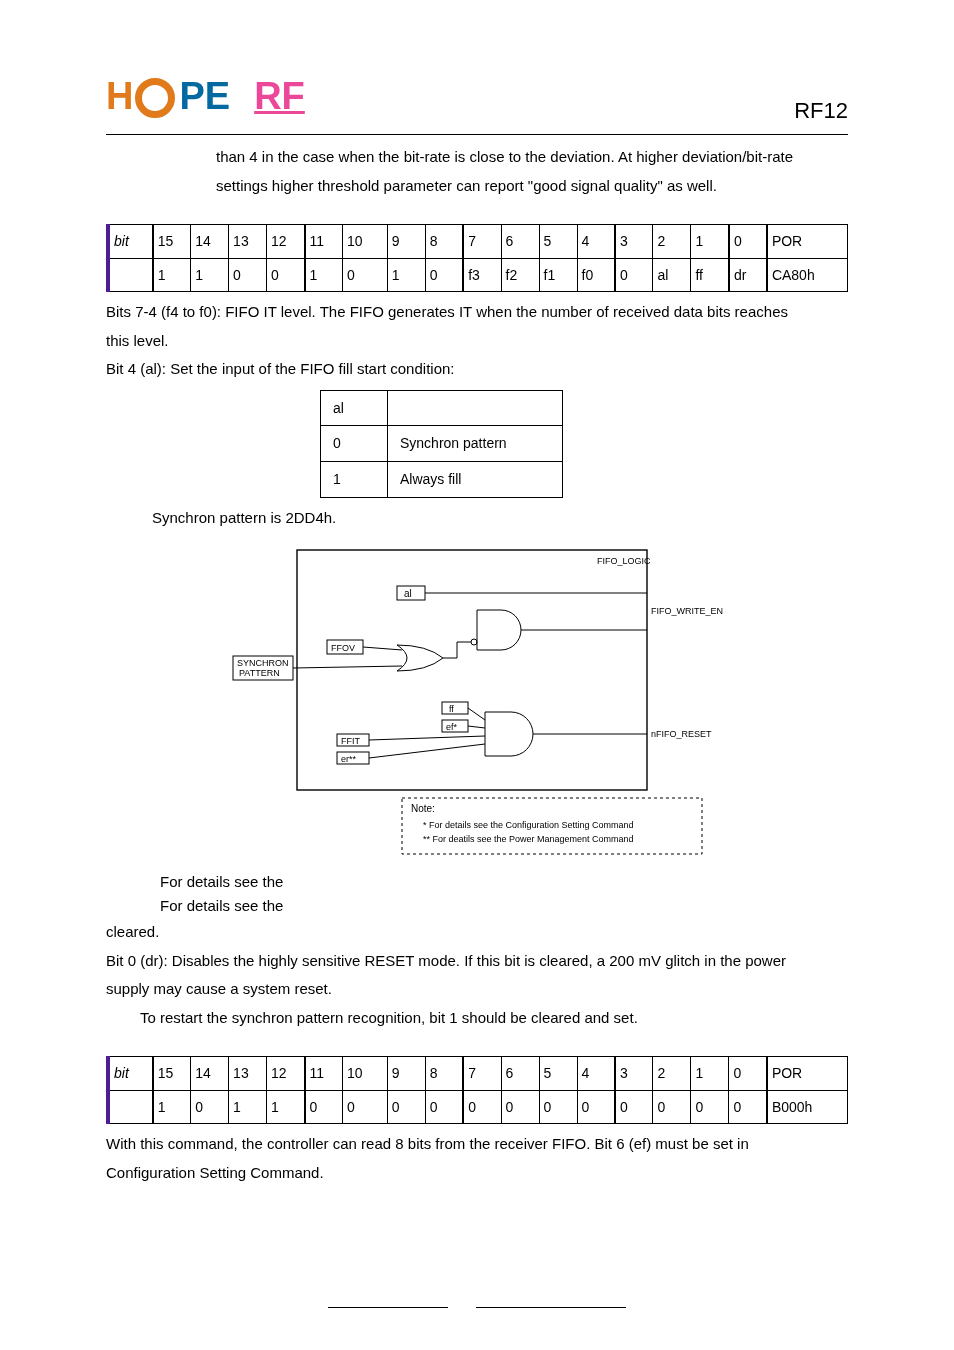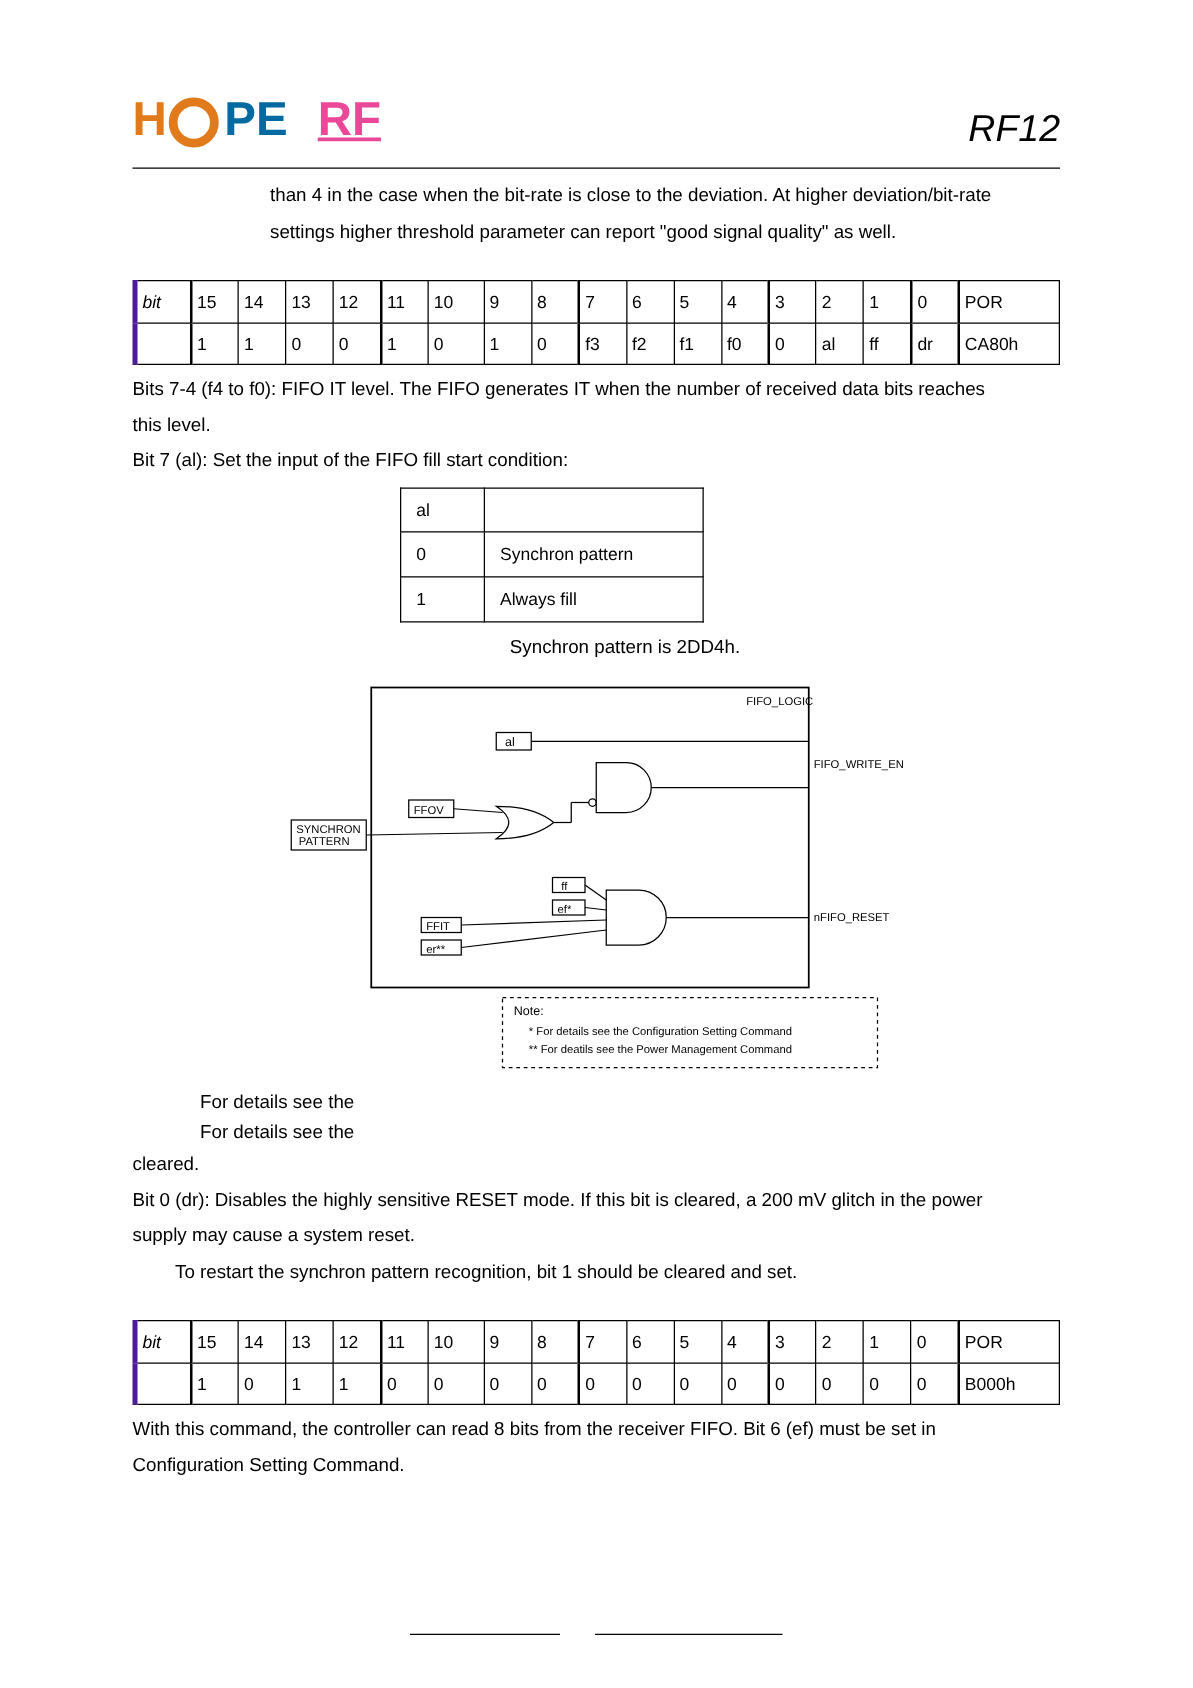--- a/index.html
+++ b/index.html
@@ -12,21 +12,21 @@
     position:relative;
   }
 
   
   .header-row{display:flex;align-items:flex-end;justify-content:space-between;margin-bottom:2px;}
   .logo{display:flex;align-items:center;font-weight:bold;font-size:38px;letter-spacing:0px;font-family:"Arial Black",Arial,sans-serif;}
   .logo .h{color:#e07a1a;}
   .logo .hole{display:inline-block;width:26px;height:26px;border:7px solid #e07a1a;border-radius:50%;margin:0 2px -4px 2px;}
   .logo .rest{color:#0369a1;margin-left:2px;}
   .logo .rf{color:#ec4899;margin-left:24px;text-decoration:underline;}
-  .prod{font-size:30px;font-family:Arial,sans-serif;font-style:italic;}
+  .prod{font-size:22px;font-family:Arial,sans-serif;}
   .header-rule{border:none;border-top:1.5px solid #000;margin:2px 0 8px 0;}
 
   
   .para{margin:0;}
   .indent{text-indent:110px;} 
   .gap{height:18px;}
 
   
   table.bits{border-collapse:collapse;width:100%;font-size:14px;margin:6px 0 6px 0;table-layout:fixed;}
   table.bits td{border:1px solid #000;padding:3px 4px;text-align:left;height:20px;}
@@ -38,21 +38,21 @@
   table.bits col.c0{width:40px;}
   table.bits col.cb{width:34px;}
   table.bits col.cw{width:40px;}
   table.bits col.ce{width:72px;}
 
   
   table.al{border-collapse:collapse;margin:6px 0 6px 214px;font-size:14px;}
   table.al td{border:1px solid #000;padding:4px 12px;min-width:42px;}
   table.al td.wide{min-width:150px;}
 
-  .synline{margin:2px 0 8px 46px;text-align:center;}
+  .synline{margin:2px 0 8px 46px;}
 
   
   .diagram-wrap{display:flex;justify-content:center;margin:6px 0 10px 0;}
   svg.diagram{width:500px;height:320px;}
   svg .bord{fill:none;stroke:#000;stroke-width:1.4;}
   svg .thin{fill:none;stroke:#000;stroke-width:1;}
   svg text{font-family:Arial,sans-serif;fill:#000;}
   svg .t9{font-size:9px;}
   svg .t10{font-size:10px;}
   svg .dashed{stroke-dasharray:3 3;}
@@ -147,21 +147,21 @@
       <td>al</td>
       <td class="tr">ff</td>
       <td class="tl tr">dr</td>
       <td class="tl">CA80h</td>
     </tr>
   </tbody>
     </table>
 
   <p class="para">Bits 7-4 (f4 to f0): FIFO IT level. The FIFO generates IT when the number of received data bits reaches</p>
   <p class="para">this level.</p>
-  <p class="para">Bit 7 (al): Set the input of the FIFO fill start condition:</p>
+  <p class="para">Bit 4 (al): Set the input of the FIFO fill start condition:</p>
 
   <table class="al">
     <tbody>
         <tr>
       <td>al</td>
       <td class="wide"></td>
     </tr>
     <tr>
       <td>0</td>
       <td class="wide">Synchron pattern</td>

